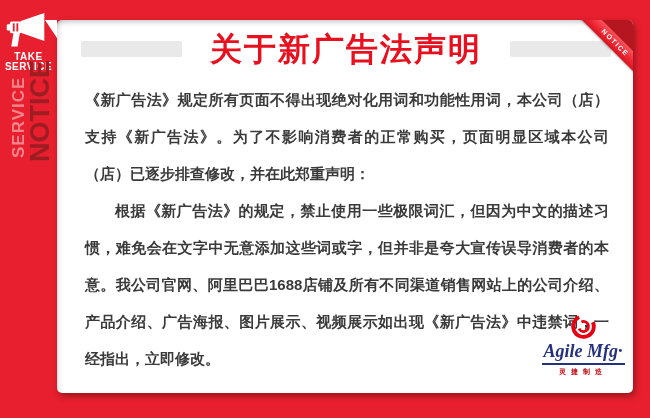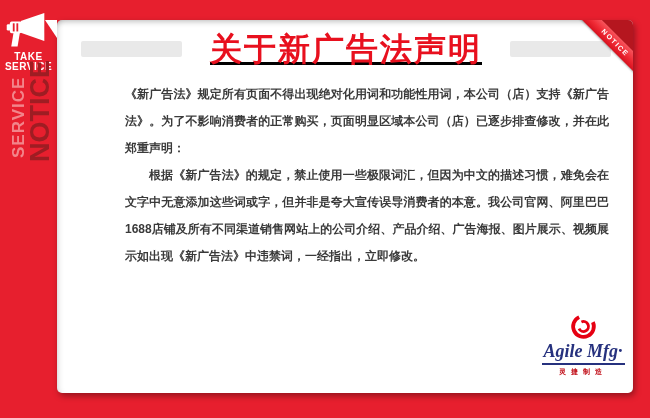--- a/index.html
+++ b/index.html
@@ -41,21 +41,21 @@
   }
   .card-tail {
     position:absolute; left:-12px; top:0; width:12px; height:18px;
     background:#ffffff;
     clip-path:polygon(0 0, 100% 0, 100% 100%);
   }
 
   
   .header {
     display:flex; align-items:center; justify-content:center;
-    gap:28px; padding:11px 22px 0 24px;text-decoration:underline;
+    gap:28px; padding:11px 22px 0 24px;
   }
   .title-bar { flex:1; height:16px; background:#e9e9e9; border-radius:2px; }
   .page-title {
     color:#e8101e; font-size:32px; font-weight:900;
     letter-spacing:2px; white-space:nowrap; line-height:36px;
   }
 
   
   .corner { position:absolute; top:0; right:0; width:62px; height:62px;
     overflow:hidden; border-top-right-radius:5px; }
@@ -69,22 +69,22 @@
     background:linear-gradient(180deg,#f8545c 0%,#ef2a35 55%,#d8121f 100%);
     transform:rotate(45deg);
     color:#ffffff; font-size:7px; font-weight:bold; letter-spacing:1.5px;
     text-align:center; line-height:14px;
     box-shadow:0 1px 2px rgba(0,0,0,.3);
   }
 
   
   .statement { padding:14px 24px 0 28px; }
   .statement p {
-    font-size:12px; font-weight:bold; color:#3a3a3a;
-    line-height:27px; text-align:justify;margin-left:40px;
+    font-size:15px; font-weight:bold; color:#3a3a3a;
+    line-height:37px; text-align:justify;
   }
   .statement p.indent { text-indent:2em; }
 
   
   .logo { position:absolute; right:4px; bottom:16px; width:92px; text-align:center; }
   .logo-swirl { width:27px; height:27px; display:block; margin:0 auto 1px; }
   .logo-en {
     display:inline-block;
     color:#26317e; font-size:18px; font-weight:bold; font-style:italic;
     border-bottom:2px solid #26317e; padding:0 2px 1px;

